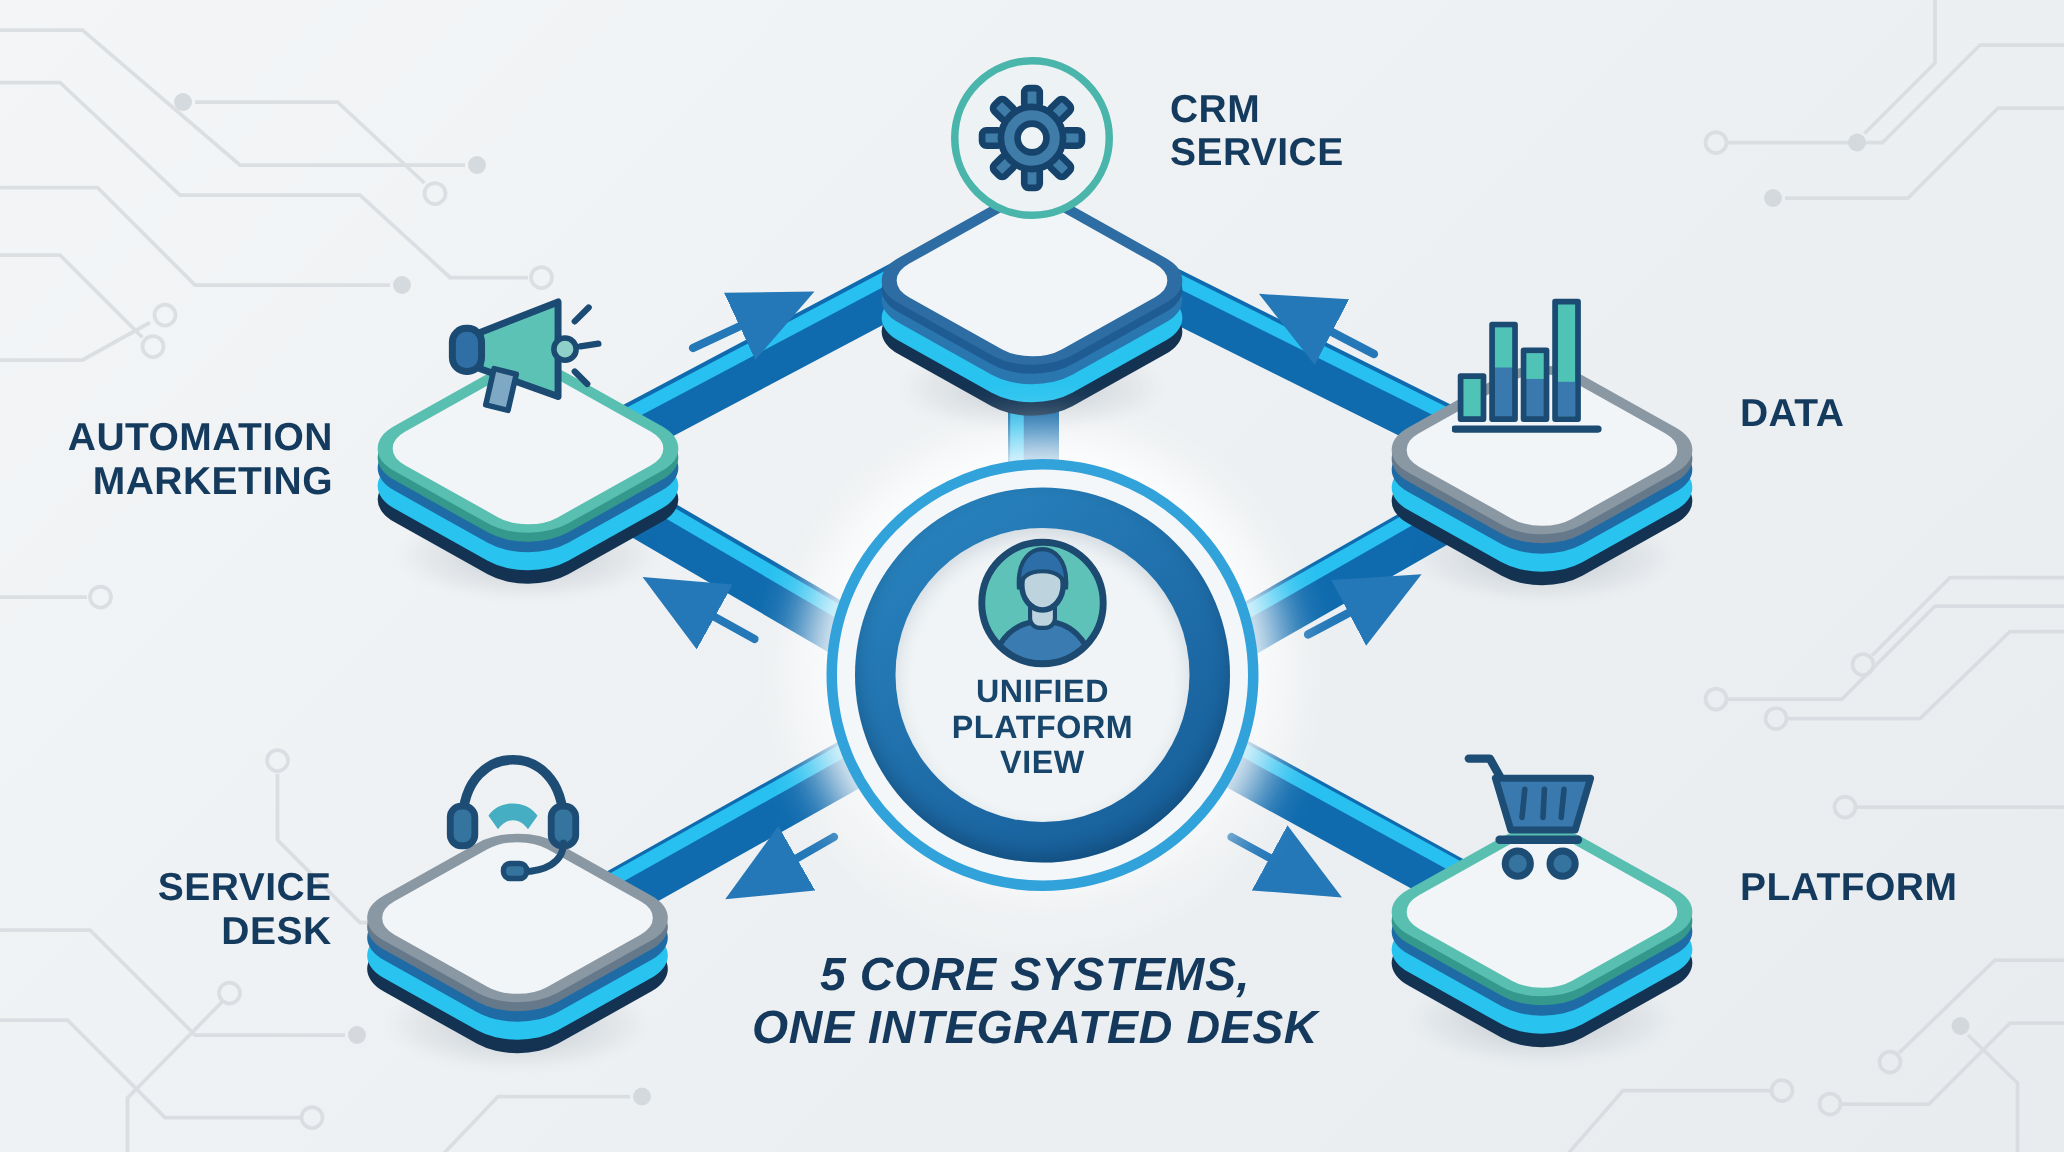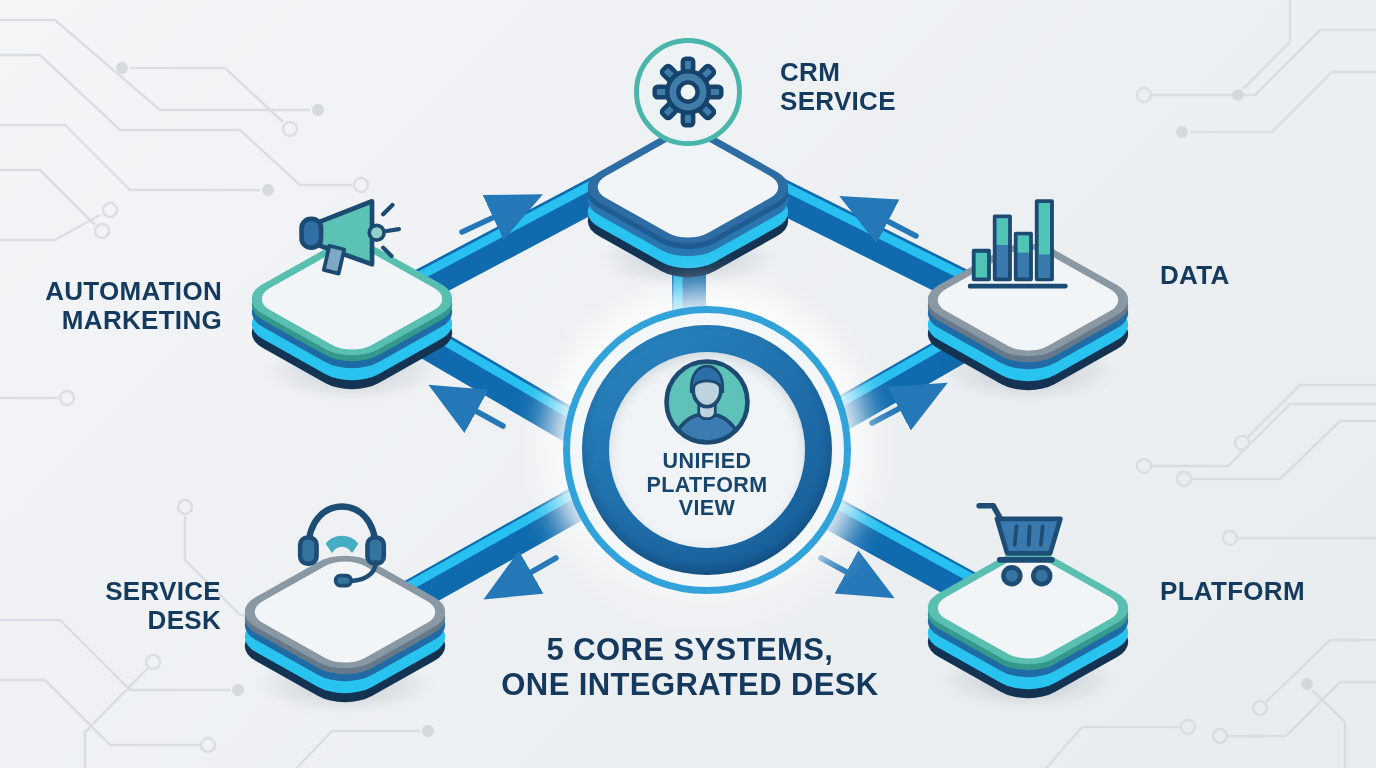--- a/index.html
+++ b/index.html
@@ -24,41 +24,41 @@
     background:radial-gradient(ellipse at center,rgba(40,60,80,.22) 0%,rgba(40,60,80,0) 62%);
     filter:blur(3px);z-index:-1;}
   .t-blue .mid{background:#2a77b0;} .t-blue .edge{background:#1f5c93;}
   .t-blue .top{border:10px solid #2e6da4;}
   .t-teal .mid{background:#1f6ba5;} .t-teal .edge{background:#35988c;}
   .t-teal .top{border:10px solid #58bfb1;}
   .t-gray .mid{background:#1f6ba5;} .t-gray .edge{background:#66798a;}
   .t-gray .top{border:10px solid #8a98a4;}
 
   
-  .hub{left:563px;top:306px;width:288px;height:288px;border-radius:50%;
+  .hub{left:551px;top:306px;width:288px;height:288px;border-radius:50%;
     border:7px solid #31a2da;background:#f3f7f9;box-sizing:border-box;
     display:flex;align-items:center;justify-content:center;
     box-shadow:0 0 34px 16px rgba(255,255,255,.95), 0 14px 26px -6px rgba(30,60,90,.18);}
   .hub-ring{width:250px;height:250px;border-radius:50%;
     background:linear-gradient(145deg,#2a87c2 0%,#1d6aa6 60%,#155c96 100%);
     display:flex;align-items:center;justify-content:center;
     box-shadow:inset 0 -6px 12px rgba(0,20,40,.25);}
   .hub-inner{width:196px;height:196px;border-radius:50%;background:#f0f4f6;
     display:flex;flex-direction:column;align-items:center;padding-top:4px;box-sizing:border-box;
     box-shadow:inset 0 5px 12px rgba(20,60,90,.14);}
   .hub-text{margin-top:2px;text-align:center;font-weight:bold;font-size:21.5px;line-height:1.1;
     color:#17456b;letter-spacing:.4px;}
 
   
   .nlabel{position:absolute;font-weight:bold;font-size:26px;line-height:1.12;
     color:#143a5e;letter-spacing:.3px;}
   .nlabel div{white-space:nowrap;}
   .lbl-left{text-align:left;} .lbl-right{text-align:right;}
   .caption{left:398px;top:632px;width:584px;text-align:center;font-weight:bold;
-    font-size:31px;line-height:1.13;color:#14395c;letter-spacing:.4px;}
+    font-size:31px;line-height:1.13;color:#14395c;letter-spacing:.4px;font-style:italic;}
 
   
   .gear-circle{left:634px;top:38px;width:108px;height:108px;border-radius:50%;
     border:5px solid #4ab5aa;background:#edf3f5;box-sizing:border-box;
     display:flex;align-items:center;justify-content:center;}
   .icon-wrap{position:absolute;}
   .z1{z-index:1;} .z2{z-index:2;} .z3{z-index:3;} .z4{z-index:4;}
 </style>
 </head>
 <body>

